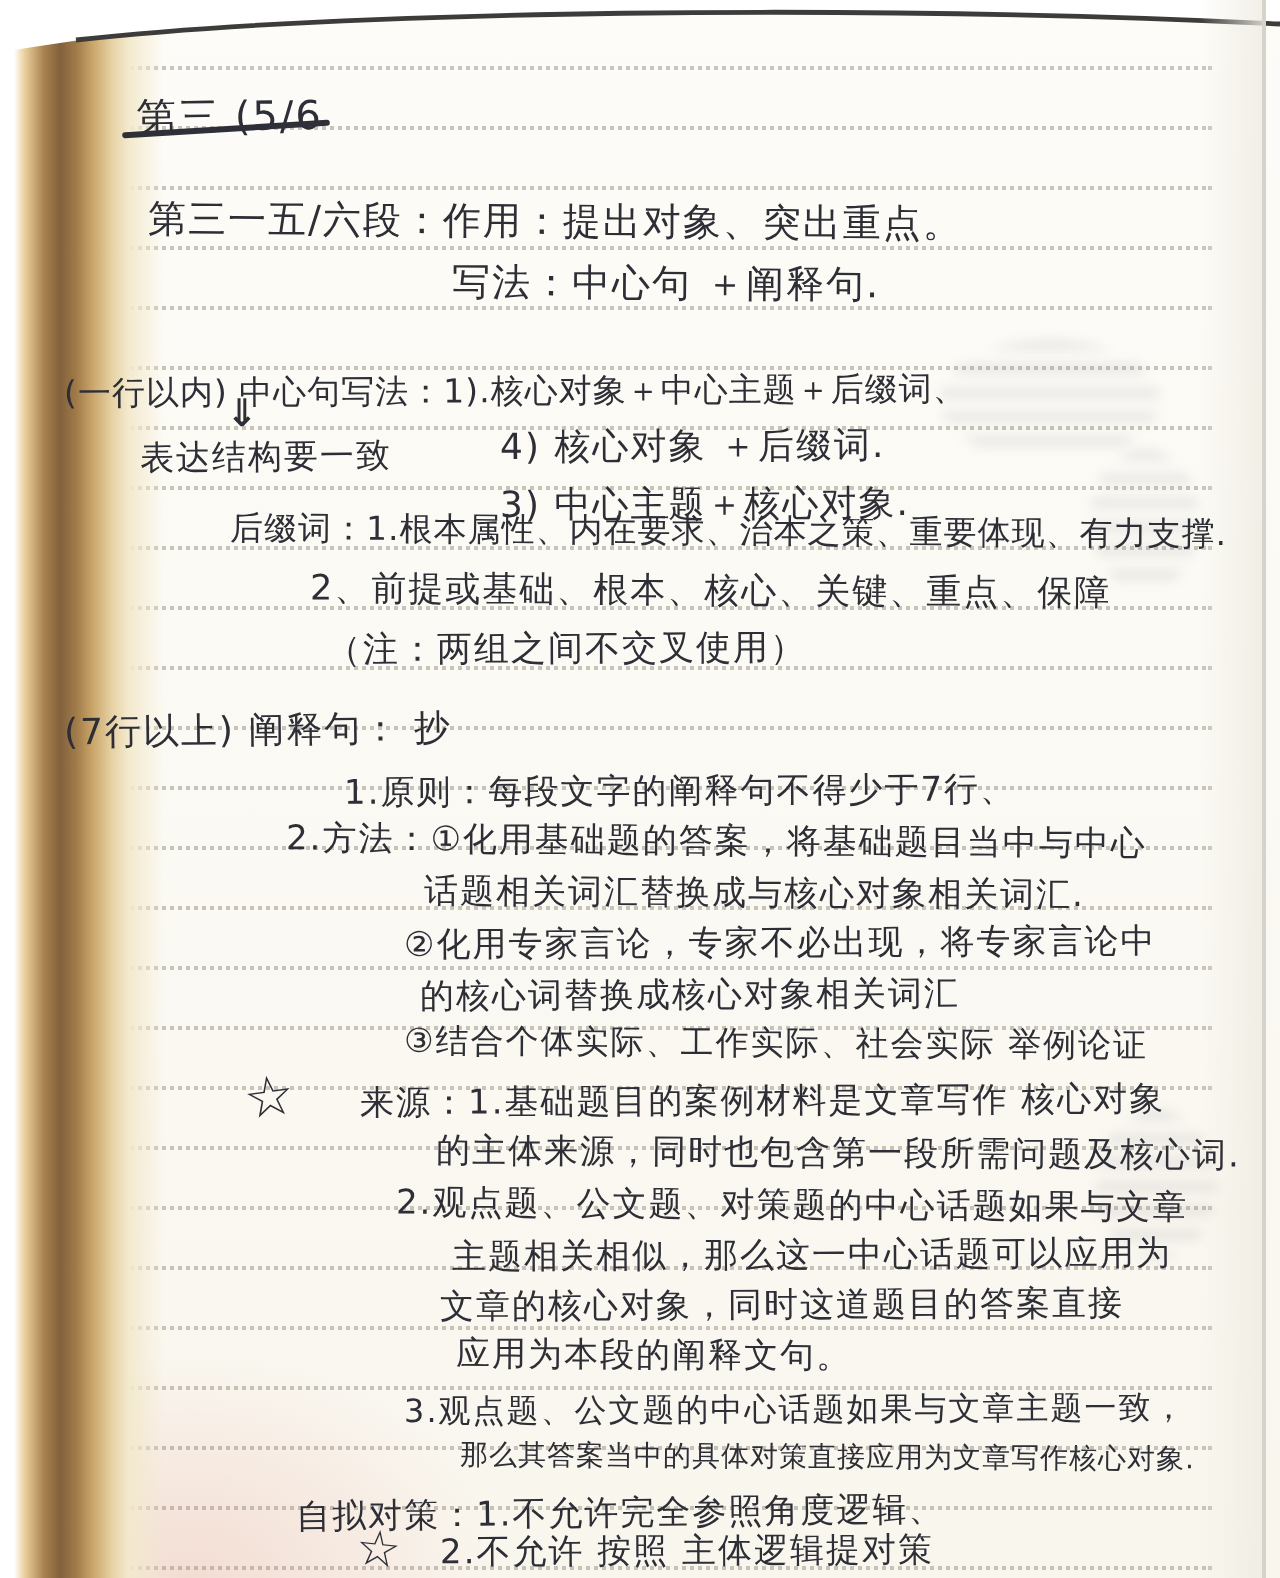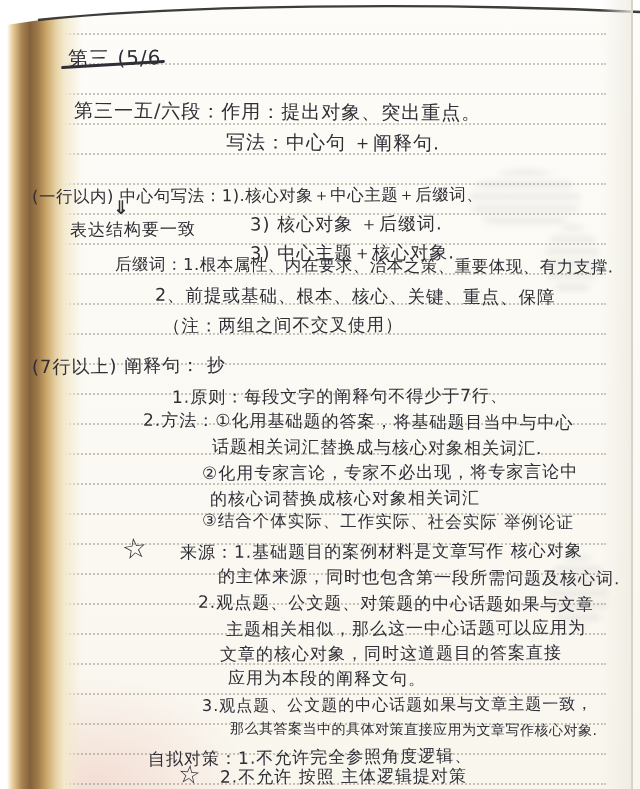--- a/index.html
+++ b/index.html
@@ -82,21 +82,21 @@
 
   <div class="hw r0" style="left:68px;top:46px;font-size:20px;">第三 (5/6</div>
   <div class="strike"></div>
 
   <div class="hw r1" style="left:74px;top:100px;font-size:19px;">第三一五/六段：作用：提出对象、突出重点。</div>
   <div class="hw r1" style="left:226px;top:131px;font-size:19px;">写法：中心句 ＋阐释句.</div>
 
   <div class="hw r2" style="left:32px;top:186px;font-size:16.5px;letter-spacing:0.5px;">(一行以内) 中心句写法：1).核心对象＋中心主题＋后缀词、</div>
   <span class="glyph" style="left:113px;top:196px;font-size:19px;">⇓</span>
   <div class="hw r0" style="left:70px;top:219px;font-size:17px;">表达结构要一致</div>
-  <div class="hw r2" style="left:250px;top:213px;font-size:18px;">3) 核心对象 ＋后缀词.</div>
+  <div class="hw r2" style="left:250px;top:213px;font-size:18px;">4) 核心对象 ＋后缀词.</div>
   <div class="hw r2" style="left:250px;top:242px;font-size:18px;">3) 中心主题＋核心对象.</div>
 
   <div class="hw r1" style="left:115px;top:256px;font-size:16.5px;letter-spacing:0.5px;">后缀词：1.根本属性、内在要求、治本之策、重要体现、有力支撑.</div>
   <div class="hw r1" style="left:155px;top:286px;font-size:17.5px;">2、前提或基础、根本、核心、关键、重点、保障</div>
   <div class="hw r2" style="left:163px;top:315px;font-size:17.5px;">（注：两组之间不交叉使用）</div>
 
   <div class="hw r0" style="left:32px;top:355px;font-size:18px;">(7行以上) 阐释句：  抄</div>
   <div class="hw r2" style="left:172px;top:386px;font-size:17px;">1.原则：每段文字的阐释句不得少于7行、</div>
   <div class="hw r1" style="left:143px;top:411px;font-size:17px;">2.方法：①化用基础题的答案，将基础题目当中与中心</div>
   <div class="hw r1" style="left:212px;top:437px;font-size:17px;">话题相关词汇替换成与核心对象相关词汇.</div>

